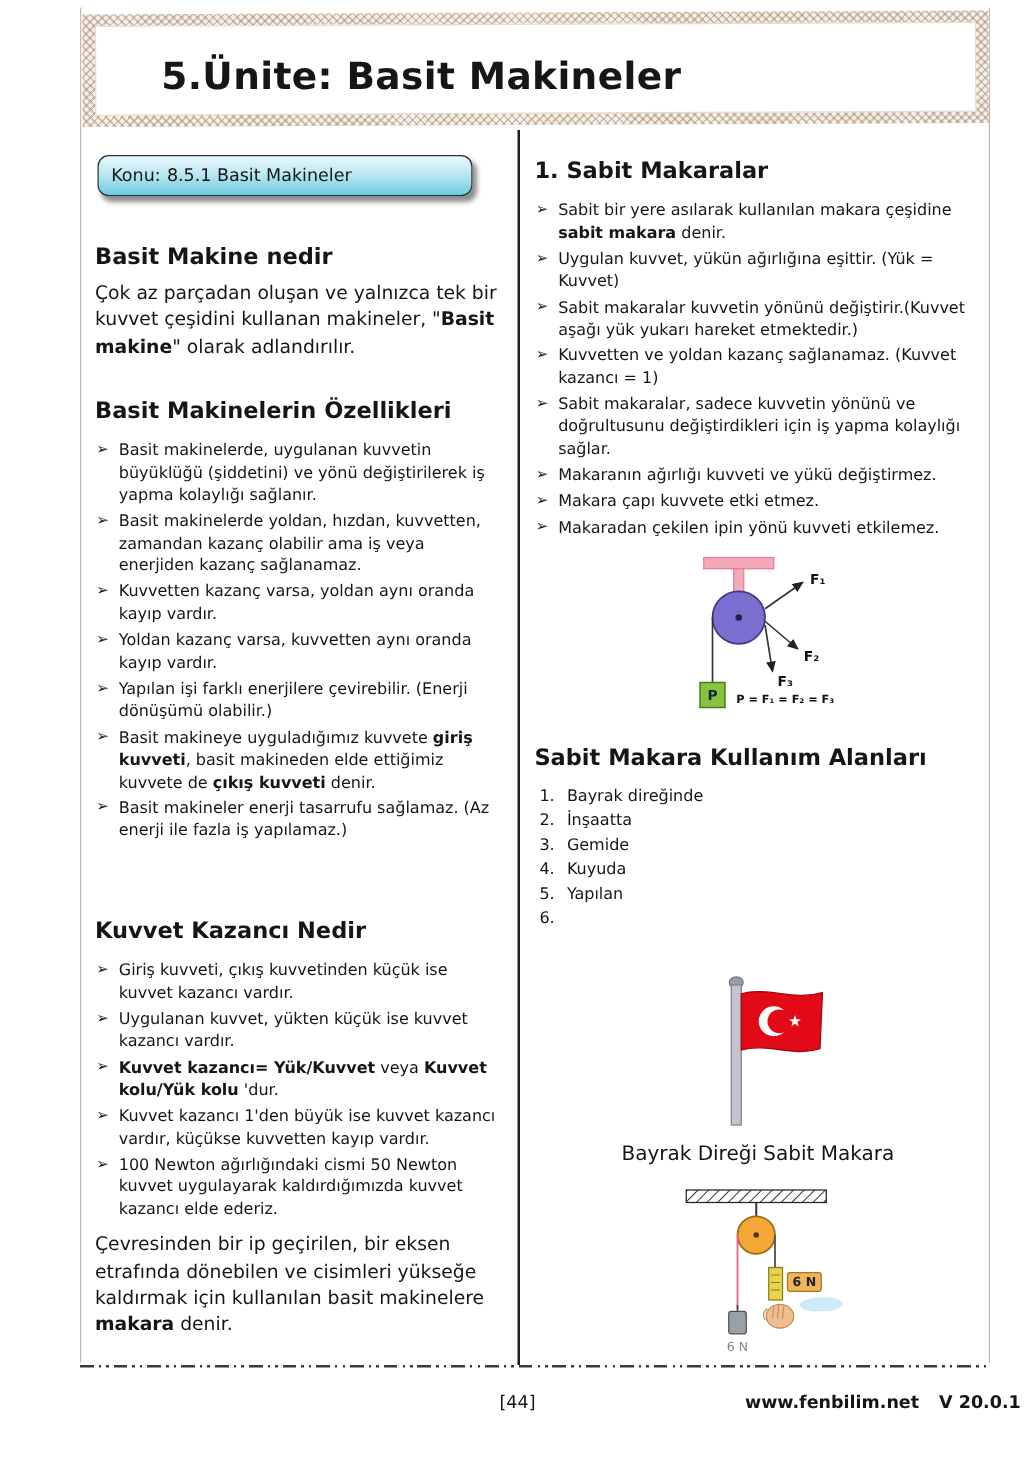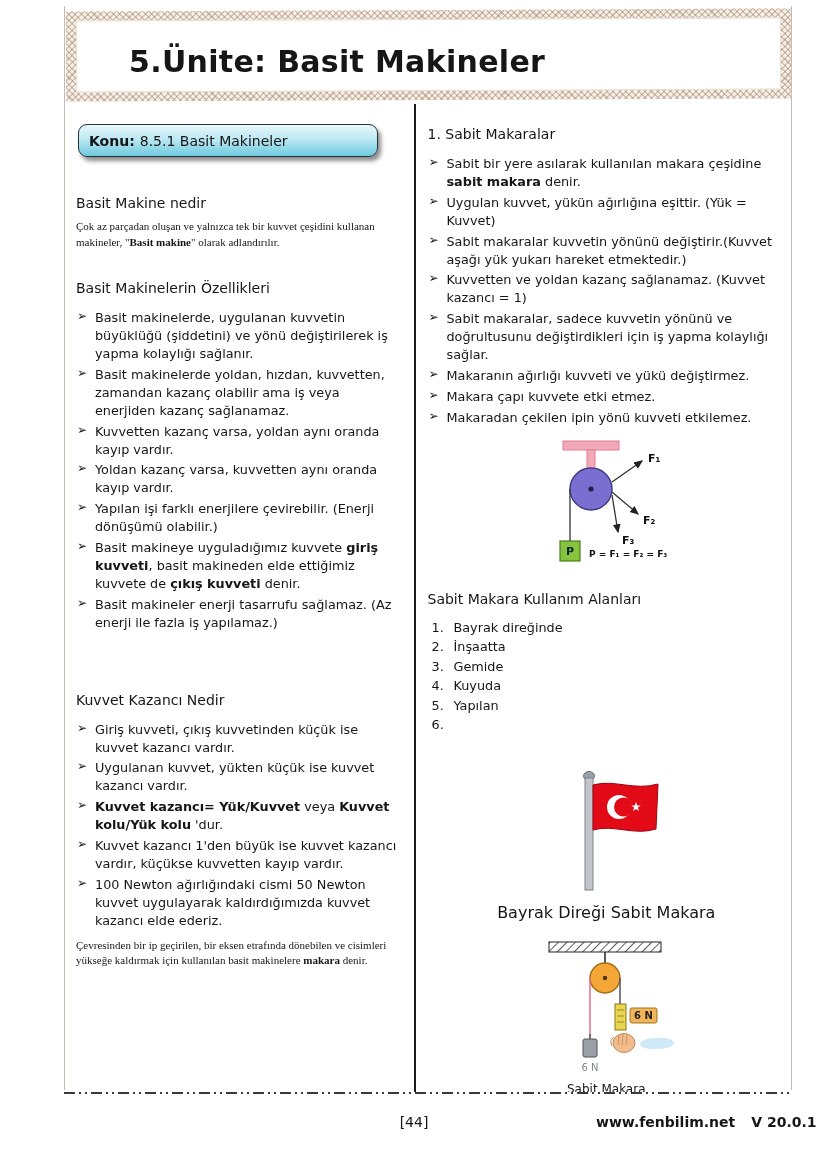--- a/index.html
+++ b/index.html
@@ -22,38 +22,38 @@
   .title-inner{width:100%;height:100%;background:#fff;border:1px solid #e7dccd;
     display:flex;align-items:center;padding-left:52px;}
   .title-text{font-size:30px;font-weight:600;letter-spacing:.3px;transform:rotate(0.25deg);margin-top:12px;}
 
   
   .columns{position:absolute;left:66px;top:104px;width:725px;height:988px;display:flex;overflow:hidden;}
   .col-left{width:348px;padding:0 10px;}
   .divider{width:1.5px;background:#1d1d1d;}
   .col-right{flex:1;padding:0 6px 0 12px;}
 
-  .h{font-size:14px;font-weight:normal;}
-  .para{font-size:11px;line-height:1.42;font-family:Liberation Serif, serif;}
+  .h{font-size:18px;font-weight:bold;}
+  .para{font-size:15px;line-height:1.42;}
   .b{font-weight:bold;}
 
   .bullets{list-style:none;font-size:12.8px;line-height:1.4;}
   .bullets li{position:relative;padding-left:19px;margin-bottom:3px;}
   .bullets .marker{position:absolute;left:1px;top:-1px;font-size:12px;}
 
   .uses{list-style:none;font-size:12.8px;line-height:1.45;padding-left:4px;}
   .uses li{display:flex;margin-bottom:1px;}
   .uses .num{width:22px;flex:none;}
 
   
   .konu{margin:20px 0 0 2px;width:300px;height:33px;border:1.5px solid #23323a;border-radius:9px;
     background:linear-gradient(180deg,#e9f8fc 0%,#bde8f3 45%,#6ecadf 100%);
     box-shadow:3px 4px 4px rgba(0,0,0,.45);
     display:flex;align-items:center;padding-left:10px;font-size:14px;}
-  .konu .k-label{font-weight:bold;margin-right:5px;}
+  .konu .k-label{font-weight:normal;margin-right:5px;}
   .h-s1{margin-top:38px;}
   .para-s1{margin-top:8px;}
   .h-s2{margin-top:30px;}
   .bullets-s2{margin-top:13px;}
   .h-s3{margin-top:60px;}
   .bullets-s3{margin-top:13px;}
   .h-s4{margin-top:28px;}
   .para-s4{margin-top:8px;}
 
   

